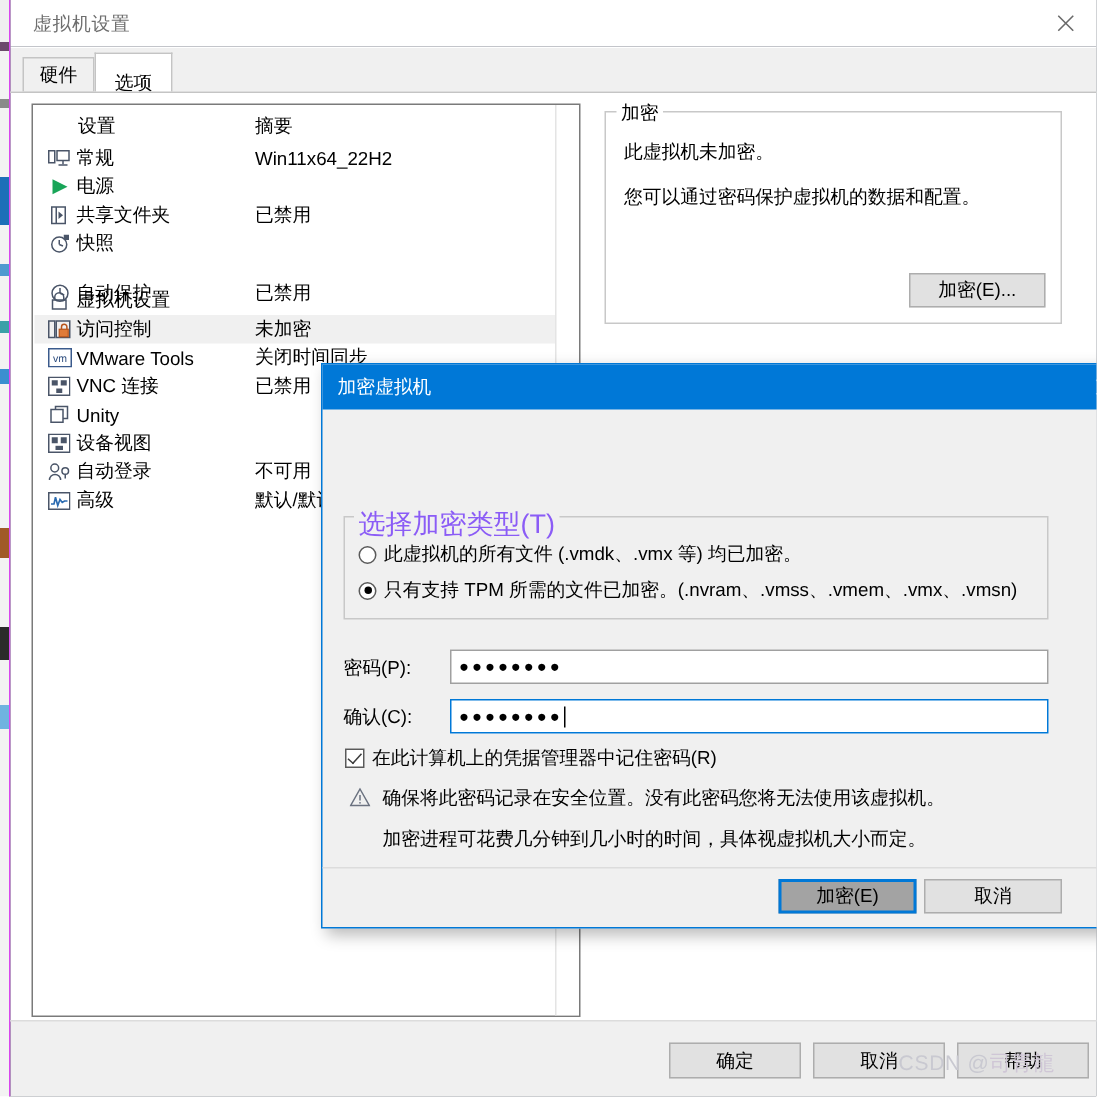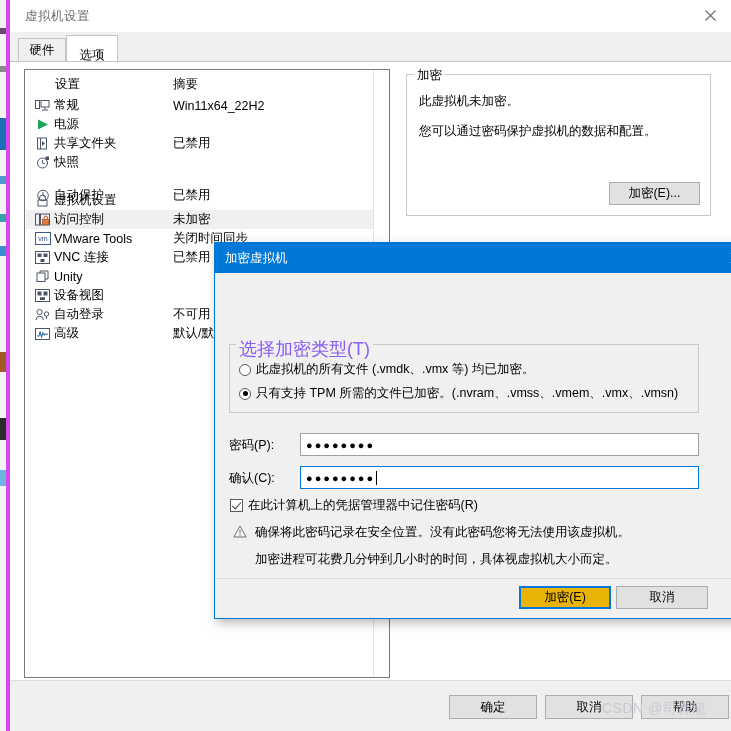--- a/index.html
+++ b/index.html
@@ -36,21 +36,21 @@
       #2b2b2b 418px, #2b2b2b 440px,
       #f3f3f3 440px, #f3f3f3 470px,
       #6fb3e0 470px, #6fb3e0 486px,
       #f3f3f3 486px, #f3f3f3 731px);
   }
 
   
   #main-window {
     position: absolute; left: 6px; top: 0; width: 725px; height: 731px;
     background: #0f172a;
-    border-left: 4px solid #d946ef;
+    border-left: 1px solid #d946ef;
     box-sizing: border-box;
   }
   #titlebar {
     position: absolute; left: 0; top: 0; right: 0; height: 31px;
     background: #ffffff;
   }
   #titlebar .title-text {
     position: absolute; left: 15px; top: 8px;
     font-size: 12.5px; color: #6e6e6e;
     letter-spacing: .5px;
@@ -297,21 +297,21 @@
     position: absolute; left: 0; right: 0; bottom: 39px; height: 1px;
     background: #dcdcdc;
   }
   .dlg-btn {
     position: absolute; bottom: 9px; width: 92px; height: 23px;
     font-size: 12.5px; color: #000;
     display: flex; align-items: center; justify-content: center;
     box-sizing: border-box;
   }
   #dlg-btn-encrypt {
-    left: 304px; background: #eab308; border: 2px solid #0078d7;
+    left: 304px; background: #a3a3a3; border: 2px solid #0078d7;
   }
   #dlg-btn-cancel {
     left: 401px; background: #e1e1e1; border: 1px solid #adadad;
   }
 </style>
 </head>
 <body>
 
 <div id="bg-sliver"></div>
 

